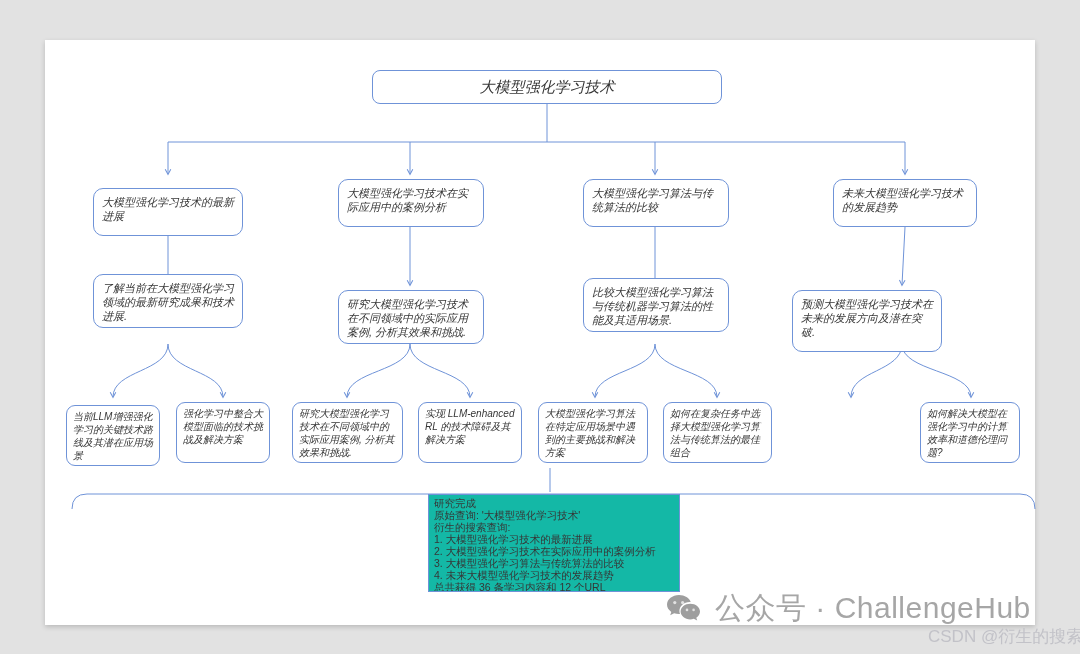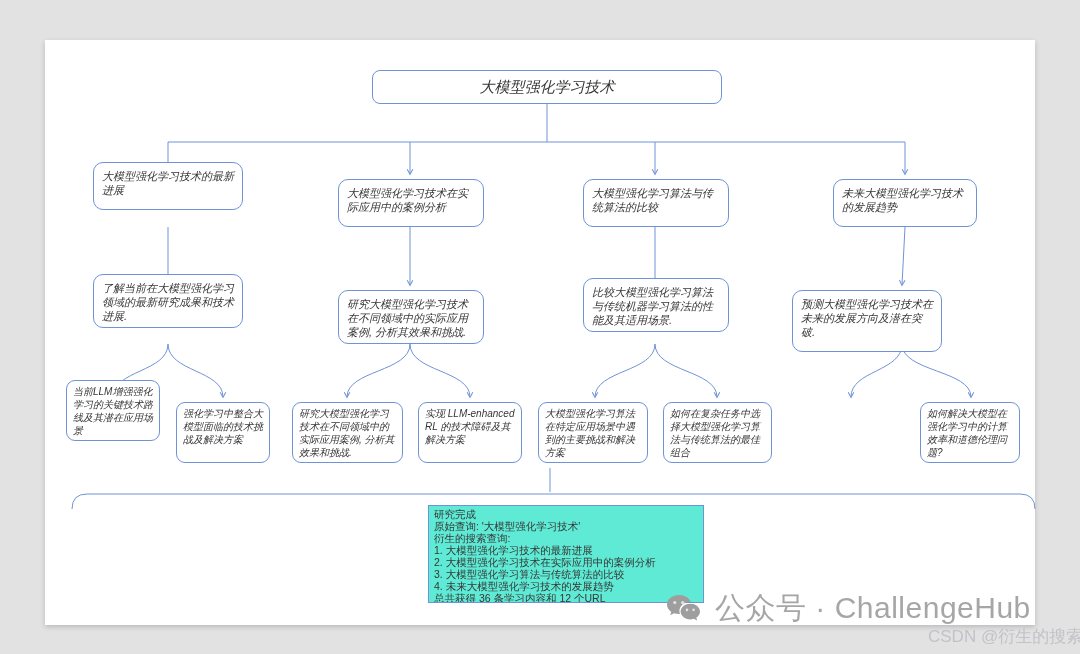--- a/index.html
+++ b/index.html
@@ -12,21 +12,21 @@
   }
   *{margin:0;padding:0;box-sizing:border-box;}
   html,body{width:1080px;height:654px;overflow:hidden;}
   body{font-family:"Liberation Sans","DejaVu Sans",sans-serif;background:var(--bg);}
   .stage{position:relative;width:1080px;height:654px;}
   .canvas{position:absolute;left:45px;top:40px;width:990px;height:585px;background:var(--canvas);box-shadow:0 2px 5px rgba(0,0,0,.18);}
   svg.connectors{position:absolute;left:0;top:0;width:1080px;height:654px;pointer-events:none;}
   .node{position:absolute;background:#fff;border:1px solid var(--accent);border-radius:10px;color:var(--text);font-size:11px;line-height:14px;padding:6px 8px;text-align:left;overflow:hidden;font-style:italic;}
   .node.root{text-align:center;font-size:15px;line-height:21px;border-radius:8px;padding:5px 6px;}
   .node.l4{font-size:10px;line-height:13px;padding:4px 6px;border-radius:9px;}
-  .summary{position:absolute;left:428px;top:505px;width:276px;height:98px;background:#5eead4;border:1px solid var(--accent);color:var(--text);font-size:10.5px;line-height:12px;padding:2px 5px;overflow:hidden;}
+  .summary{position:absolute;left:428px;top:494px;width:252px;height:98px;background:#14b8a6;border:1px solid var(--accent);color:var(--text);font-size:10.5px;line-height:12px;padding:2px 5px;overflow:hidden;}
   .wm{position:absolute;left:665px;top:588px;display:flex;align-items:center;gap:12px;color:var(--wm);font-size:30px;letter-spacing:.5px;white-space:nowrap;justify-content:center;}
   .csdn{position:absolute;left:928px;top:625px;color:var(--csdn);font-size:17px;white-space:nowrap;}
 </style>
 </head>
 <body>
 
 <div class="stage">
   <div class="canvas"></div>
 
   <svg class="connectors" viewBox="0 0 1080 654">
@@ -58,31 +58,31 @@
       <path d="M902,344 C902,372 851,370 851,397" marker-end="url(#arw)"></path>
       <path d="M902,344 C902,372 971,370 971,397" marker-end="url(#arw)"></path>
 
       <path d="M550,468 L550,492"></path>
       <path d="M72,509 Q72,494 87,494 L1020,494 Q1035,494 1035,509"></path>
     </g>
   </svg>
 
   <div class="node root" style="left:372px;top:70px;width:350px;height:34px">大模型强化学习技术</div>
 
-  <div class="node" style="left:93px;top:162px;width:150px;height:48px">大模型强化学习技术的最新进展</div>
+  <div class="node" style="left:93px;top:188px;width:150px;height:48px">大模型强化学习技术的最新进展</div>
   <div class="node" style="left:583px;top:179px;width:146px;height:48px">大模型强化学习算法与传统算法的比较</div>
   <div class="node" style="left:338px;top:179px;width:146px;height:48px">大模型强化学习技术在实际应用中的案例分析</div>
   <div class="node" style="left:833px;top:179px;width:144px;height:48px">未来大模型强化学习技术的发展趋势</div>
 
   <div class="node" style="left:93px;top:274px;width:150px;height:54px">了解当前在大模型强化学习领域的最新研究成果和技术进展.</div>
   <div class="node" style="left:338px;top:290px;width:146px;height:54px">研究大模型强化学习技术在不同领域中的实际应用案例, 分析其效果和挑战.</div>
   <div class="node" style="left:583px;top:278px;width:146px;height:54px">比较大模型强化学习算法与传统机器学习算法的性能及其适用场景.</div>
   <div class="node" style="left:792px;top:290px;width:150px;height:62px">预测大模型强化学习技术在未来的发展方向及潜在突破.</div>
 
-  <div class="node l4" style="left:66px;top:380px;width:94px;height:61px">当前LLM增强强化学习的关键技术路线及其潜在应用场景</div>
+  <div class="node l4" style="left:66px;top:405px;width:94px;height:61px">当前LLM增强强化学习的关键技术路线及其潜在应用场景</div>
   <div class="node l4" style="left:176px;top:402px;width:94px;height:61px">强化学习中整合大模型面临的技术挑战及解决方案</div>
   <div class="node l4" style="left:292px;top:402px;width:111px;height:61px">研究大模型强化学习技术在不同领域中的实际应用案例, 分析其效果和挑战.</div>
   <div class="node l4" style="left:418px;top:402px;width:104px;height:61px">实现 LLM-enhanced RL 的技术障碍及其解决方案</div>
   <div class="node l4" style="left:538px;top:402px;width:110px;height:61px">大模型强化学习算法在特定应用场景中遇到的主要挑战和解决方案</div>
   <div class="node l4" style="left:663px;top:402px;width:109px;height:61px">如何在复杂任务中选择大模型强化学习算法与传统算法的最佳组合</div>
   <div class="node l4" style="left:920px;top:402px;width:100px;height:61px">如何解决大模型在强化学习中的计算效率和道德伦理问题?</div>
 
   <div class="summary">
     <div>研究完成</div>
     <div>原始查询: '大模型强化学习技术'</div>

